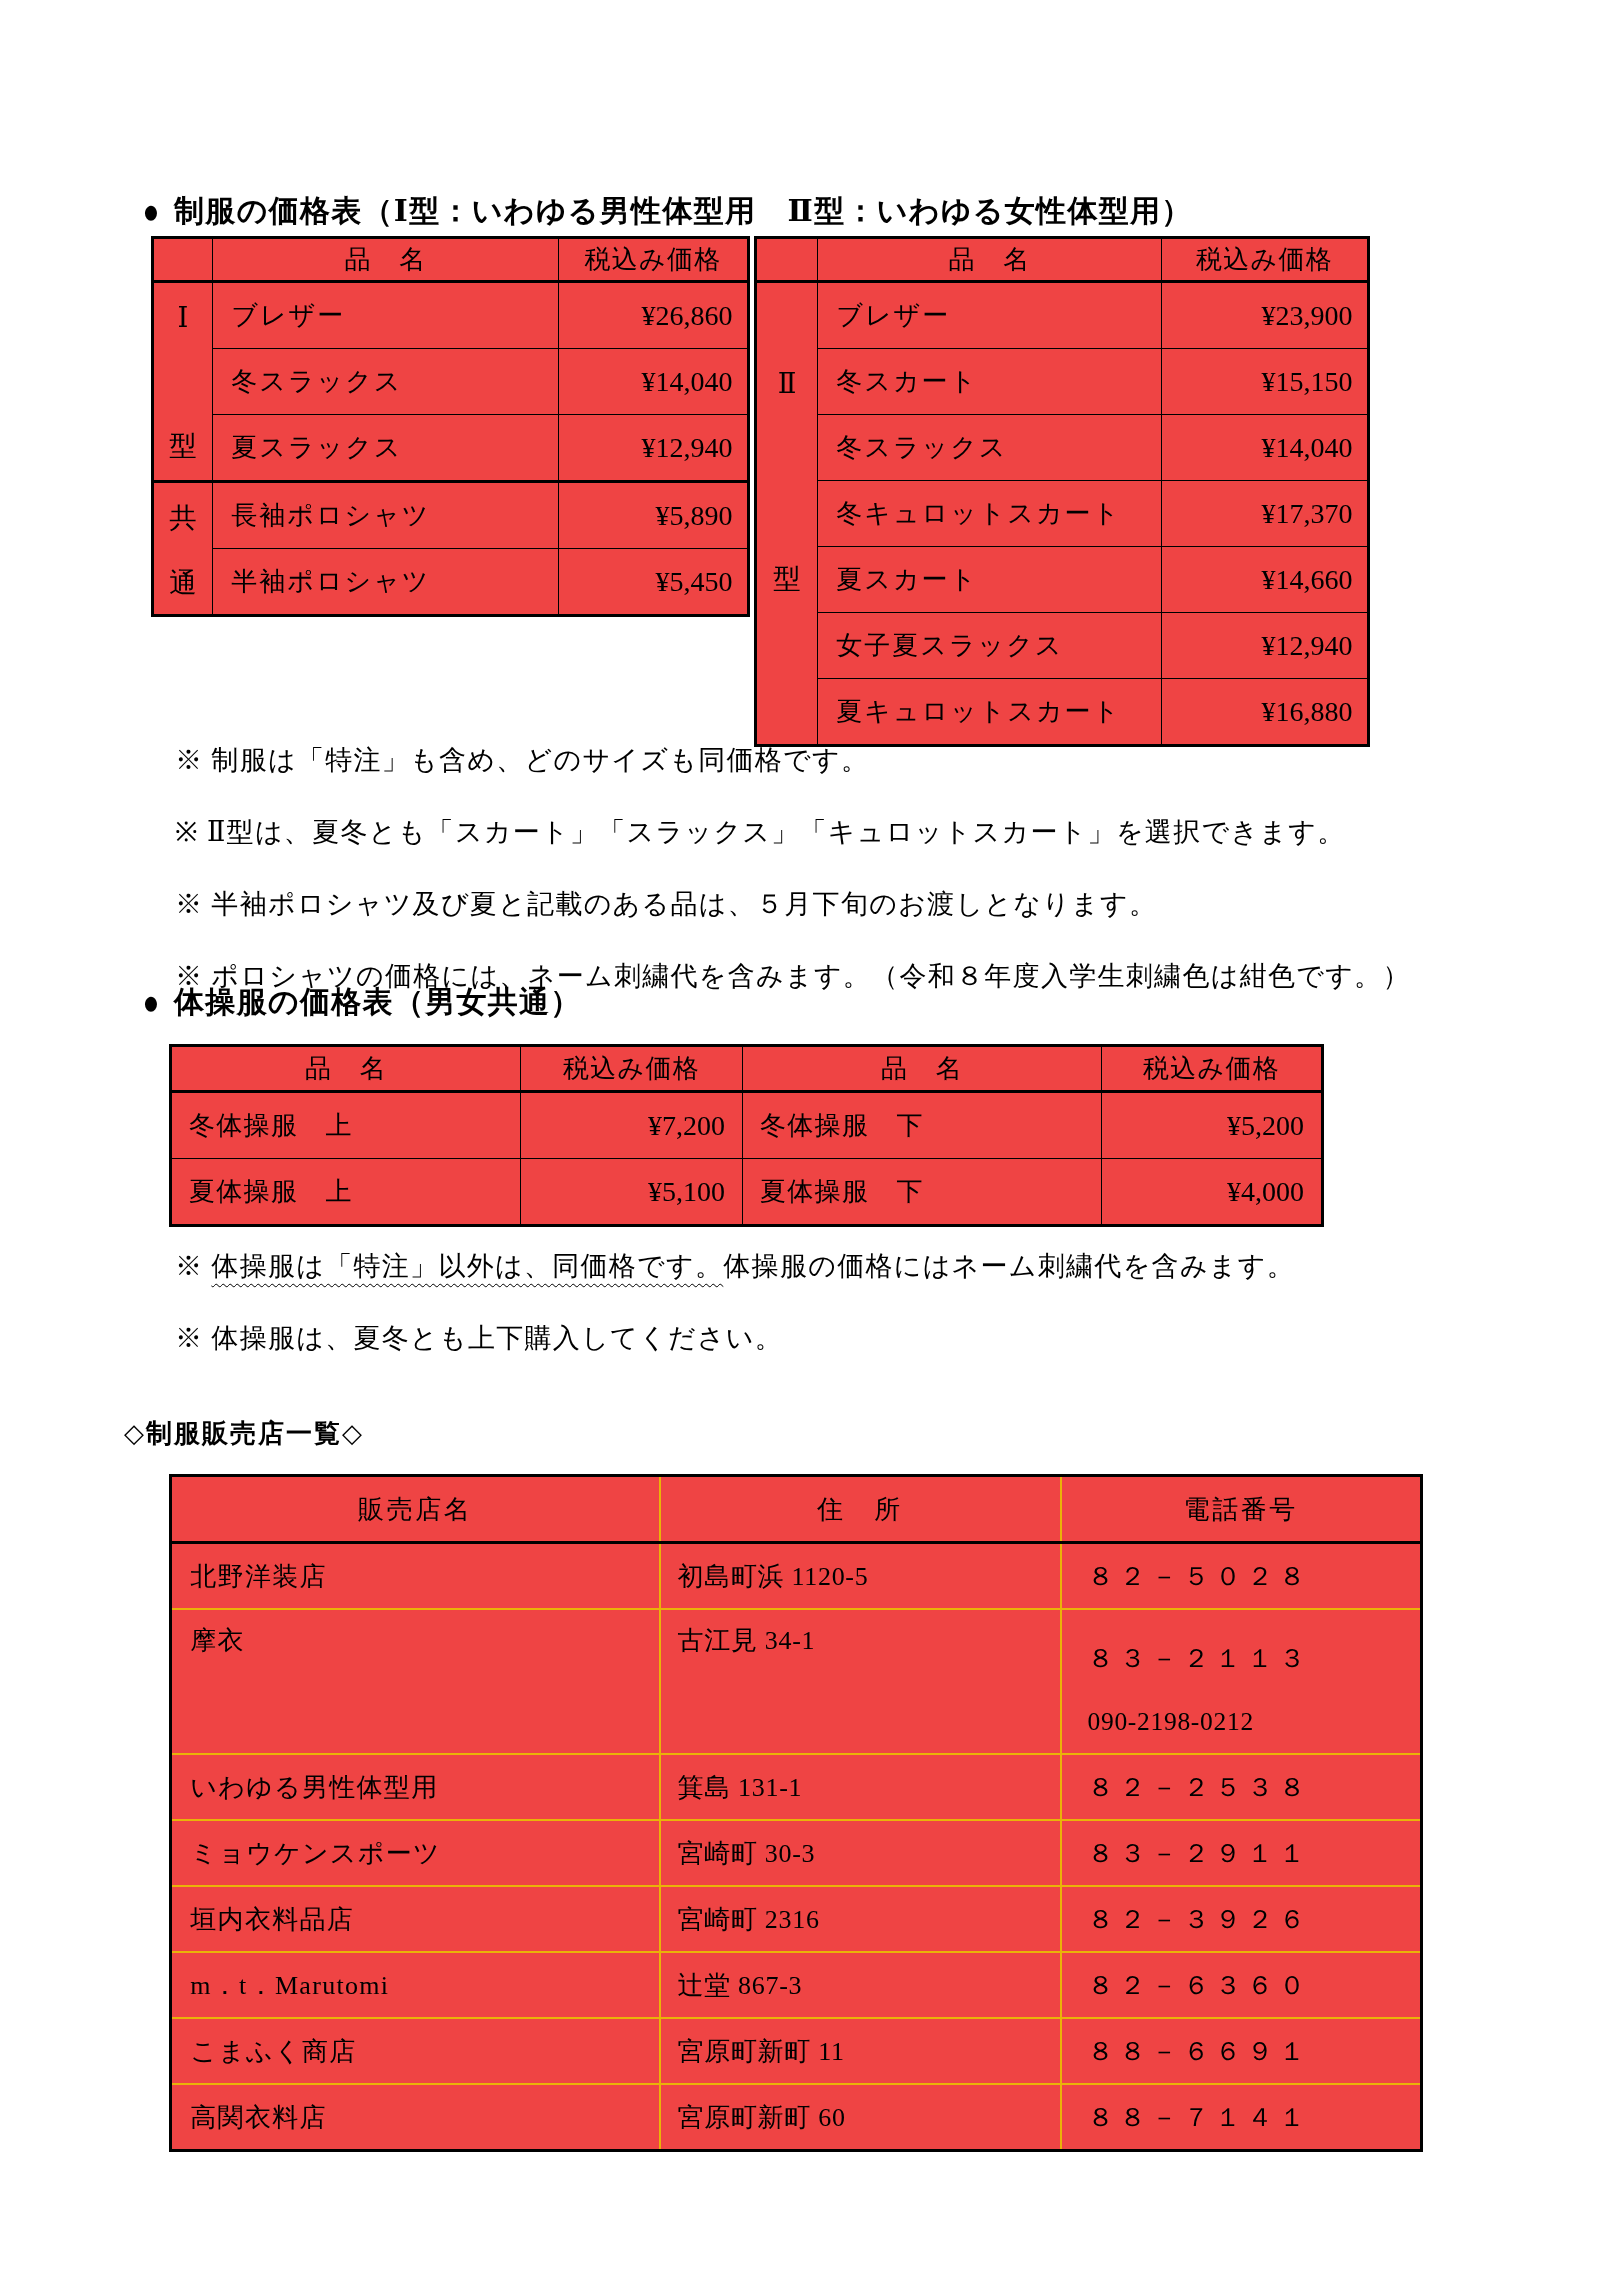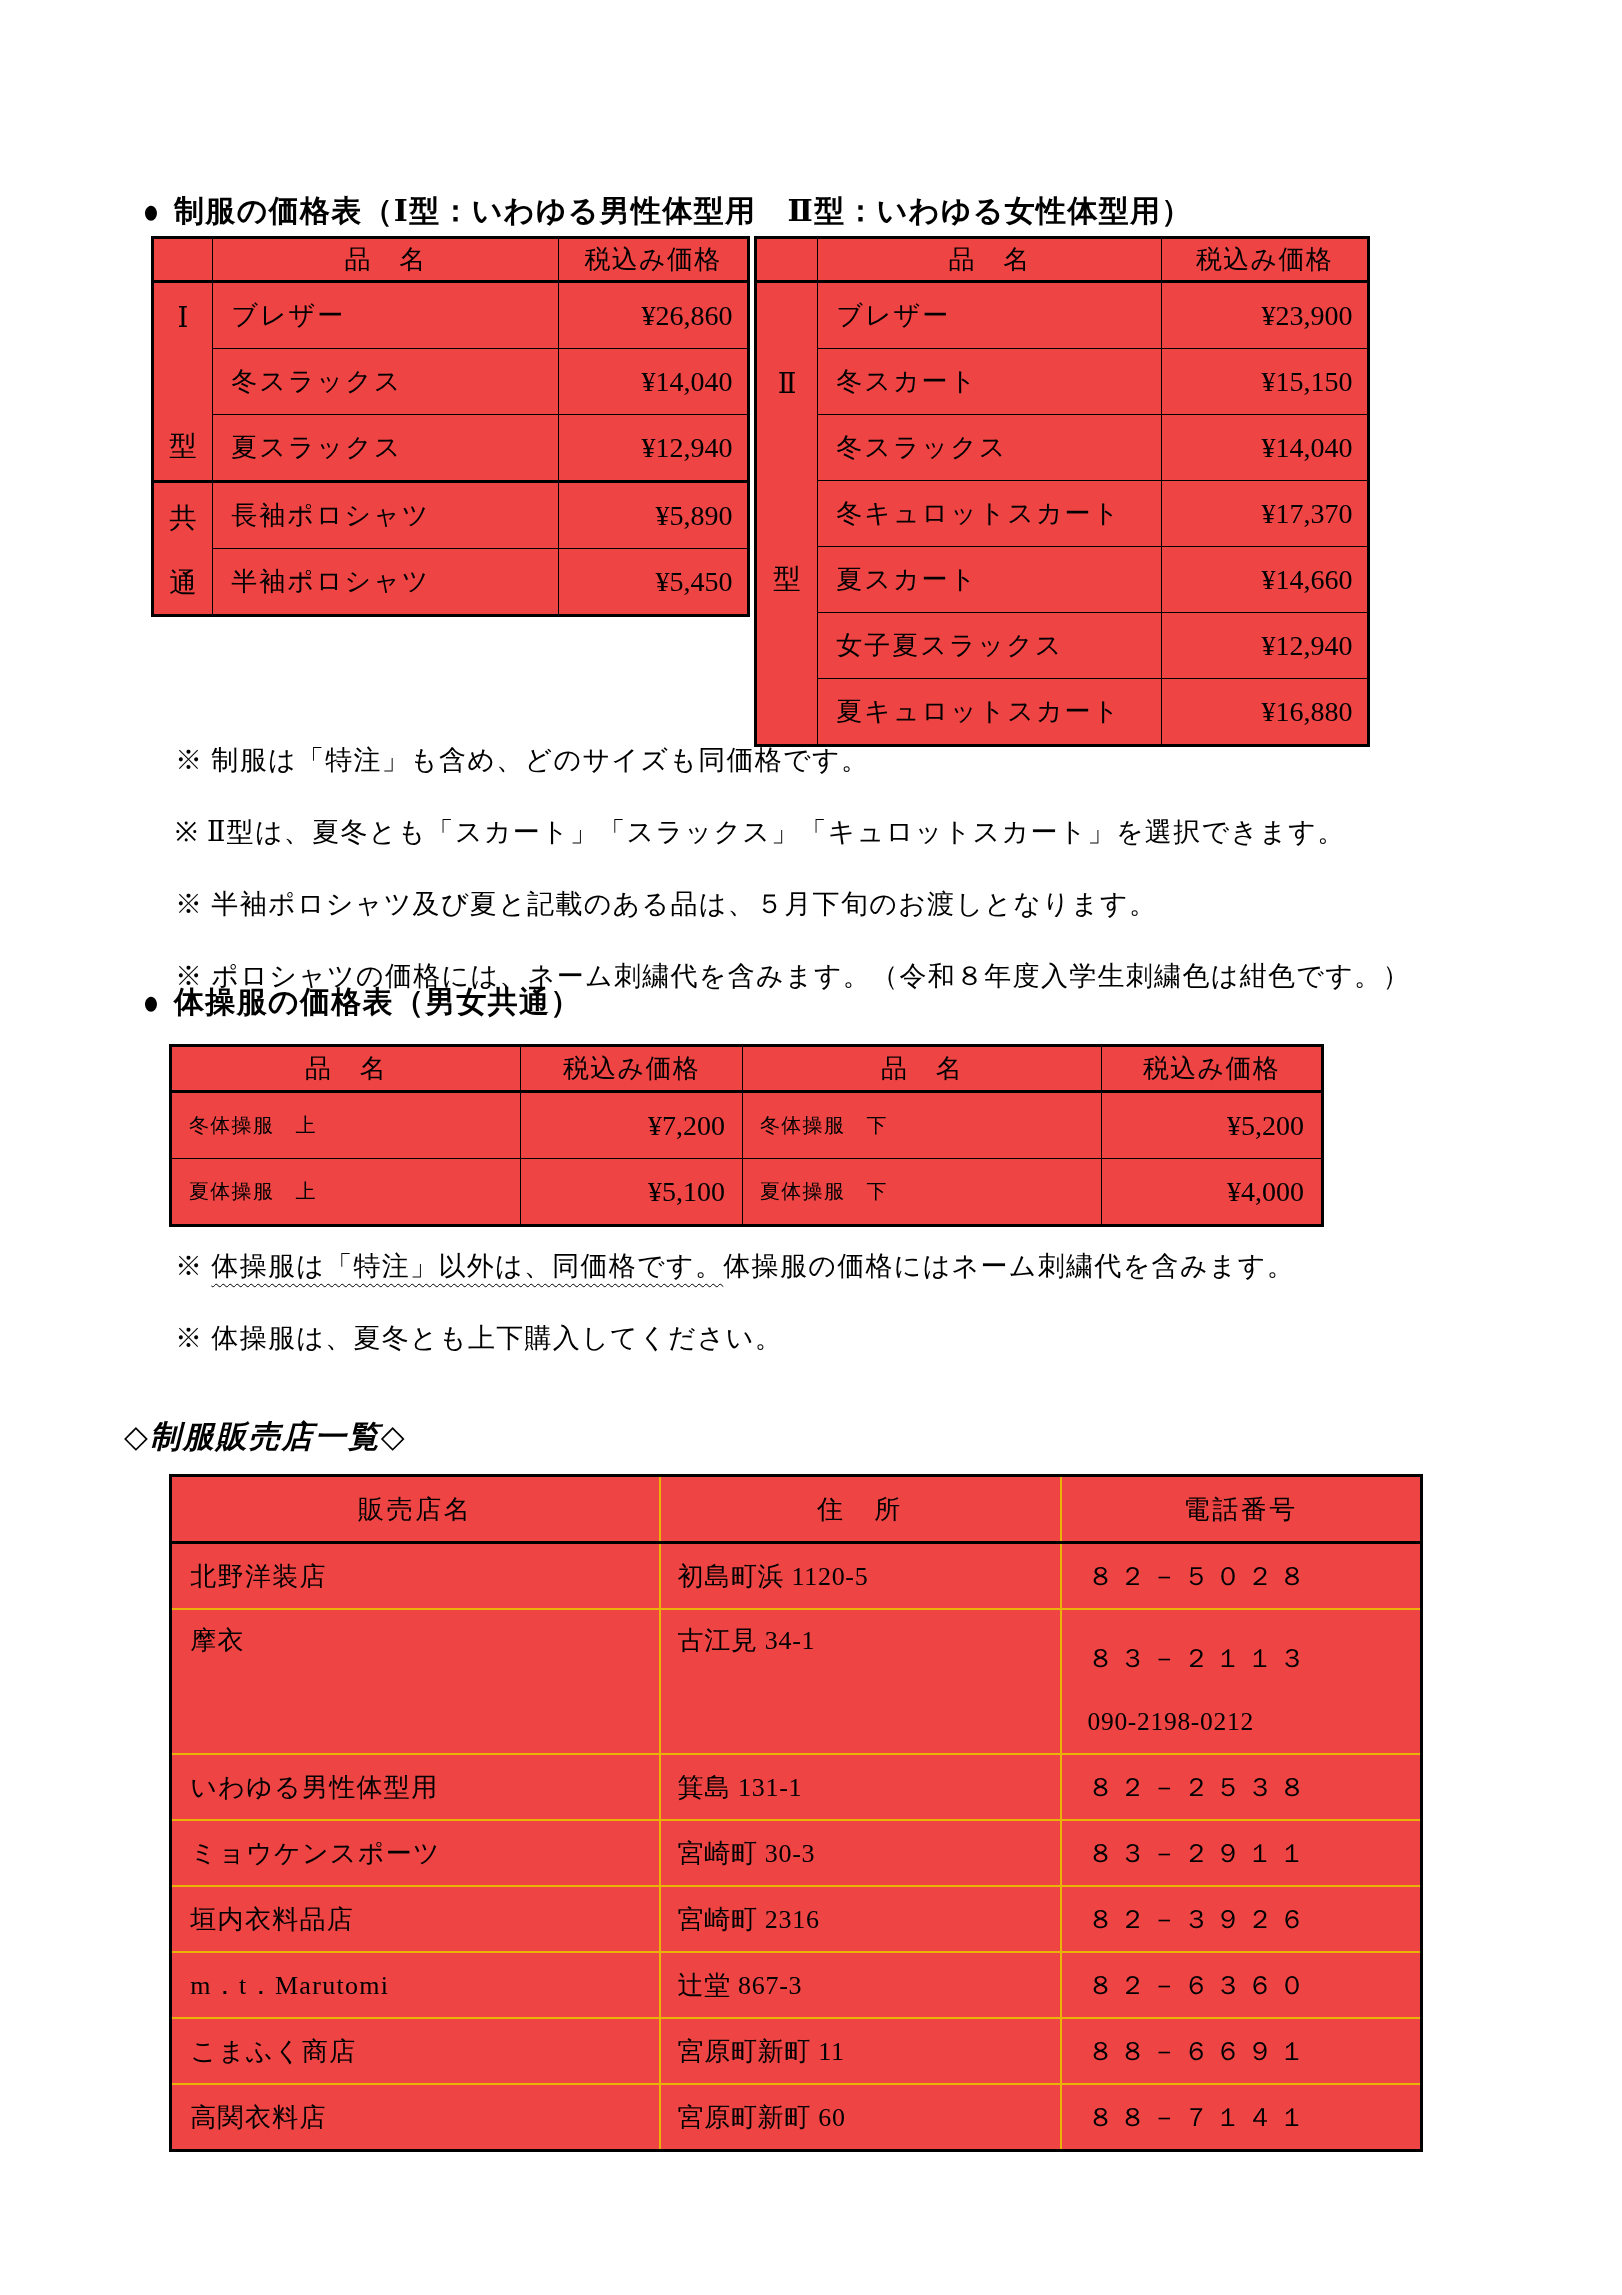--- a/index.html
+++ b/index.html
@@ -5,21 +5,21 @@
   html,body{margin:0;padding:0;background:#888;}
   .page{
     position:relative;width:1623px;height:2295px;background:#ffffff;color:#000;
     font-family:"Liberation Serif","DejaVu Serif",serif;overflow:hidden;
   }
   
   .sec-title{position:absolute;font-size:30px;font-weight:700;letter-spacing:1.3px;white-space:nowrap;}
   .sec-title .bullet{font-size:33px;margin-right:11.8px;vertical-align:-1.3px;display:inline-block;transform:scale(.85,1.05);}
   .t1{left:141px;top:191px;}
   .t2{left:141px;top:982px;}
-  .t3{left:124px;top:1416px;font-size:31px;letter-spacing:2px;font-style:italic;}
+  .t3{left:124px;top:1416px;font-size:26px;letter-spacing:2px;}
   
   table{border-collapse:collapse;table-layout:fixed;position:absolute;background:#ef4444;}
   th,td{overflow:hidden;white-space:nowrap;}
   
   .utable{border:3.9px solid #000;}
   .utable th,.utable td{border:1.3px solid #000;font-weight:normal;}
   .utable th{height:39px;font-size:26px;text-align:center;border-bottom:3.3px solid #000;letter-spacing:1.3px;}
   .utable td{height:63px;font-size:26px;}
   .utable td.item{text-align:left;padding-left:18.3px;letter-spacing:2px;}
   .utable td.price{text-align:right;padding-right:14.4px;font-size:28px;}
@@ -32,21 +32,21 @@
   .h3{height:193px;}
   .h2{height:128px;}
   .rlabel{position:relative;height:452px;}
   .rlabel span{position:absolute;left:0;width:100%;height:65px;line-height:65px;text-align:center;}
   .rlabel .pos2{top:63px;}
   .rlabel .pos5{top:258px;}
   
   .gtable{left:169px;top:1044px;width:1152px;border:3.9px solid #000;}
   .gtable th,.gtable td{border:1.3px solid #000;font-weight:normal;}
   .gtable th{height:41px;font-size:26px;text-align:center;border-bottom:3.3px solid #000;letter-spacing:1.3px;}
-  .gtable td{height:63px;font-size:20px;}
+  .gtable td{height:63px;font-size:26px;}
   .gtable td.item{text-align:left;padding-left:17px;letter-spacing:1.3px;}
   .gtable td.price{text-align:right;padding-right:17px;font-size:28px;}
   
   .notes{position:absolute;left:175px;width:1387px;}
   .n-uniform{top:743px;}
   .n-gym{top:1249px;}
   .note{font-size:27px;line-height:34px;margin-bottom:38px;letter-spacing:1.3px;white-space:nowrap;}
   .wavy{text-decoration:underline;text-decoration-style:wavy;text-decoration-thickness:1.3px;text-underline-offset:7.9px;}
   
   .stable{left:169px;top:1474px;width:1251px;border:3.3px solid #000;}

